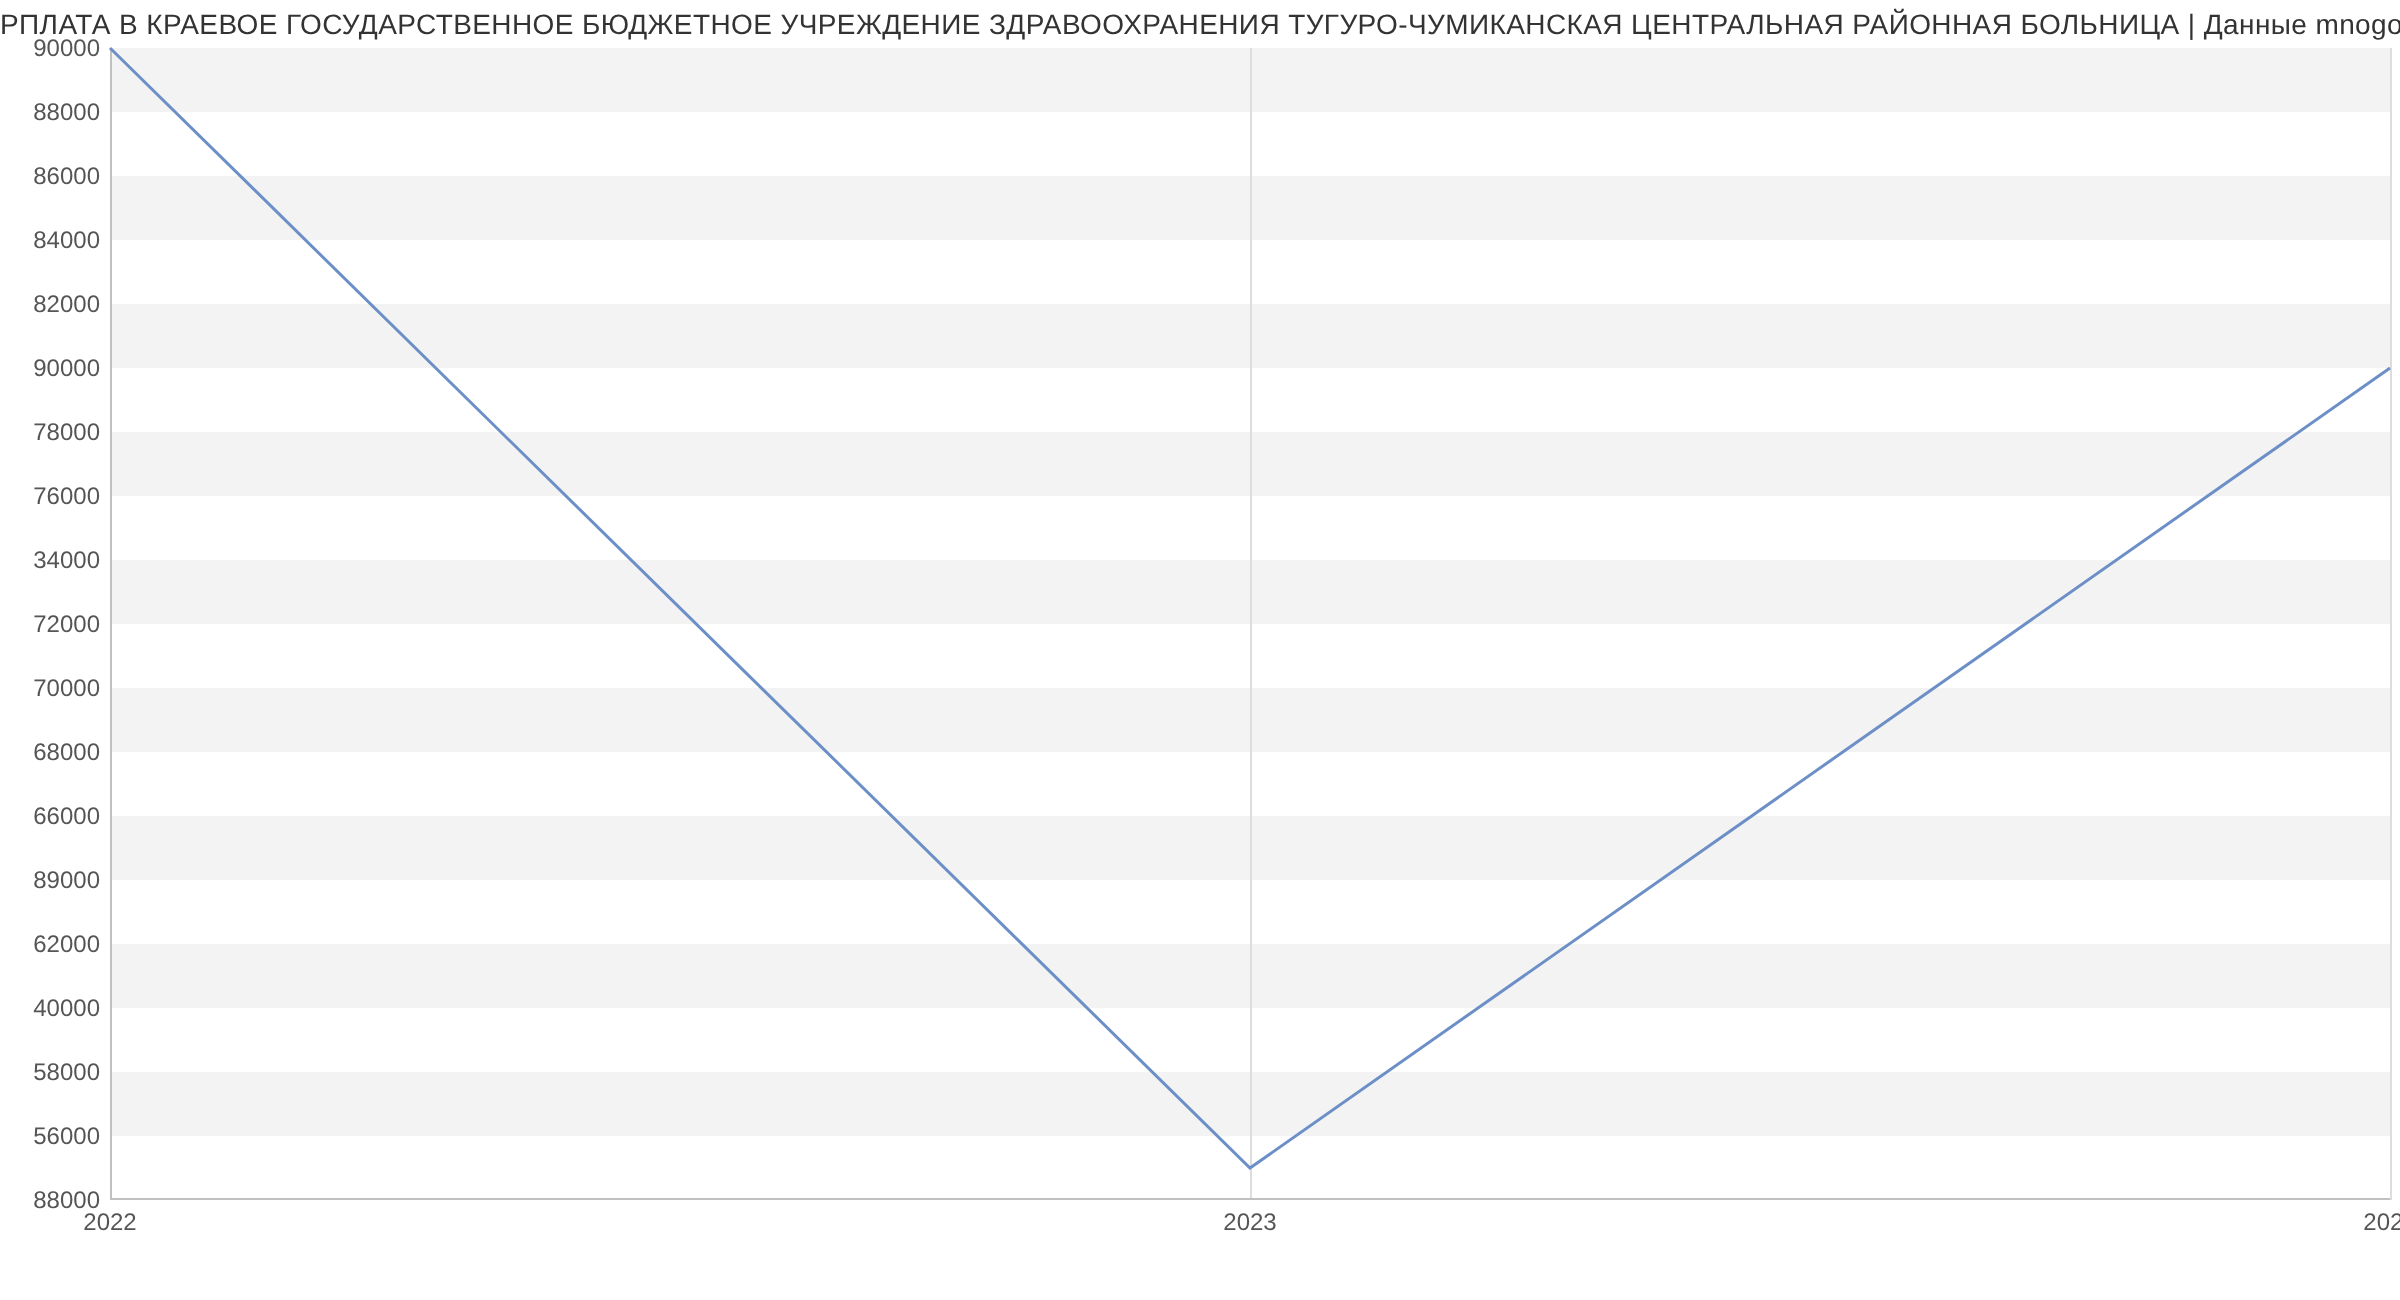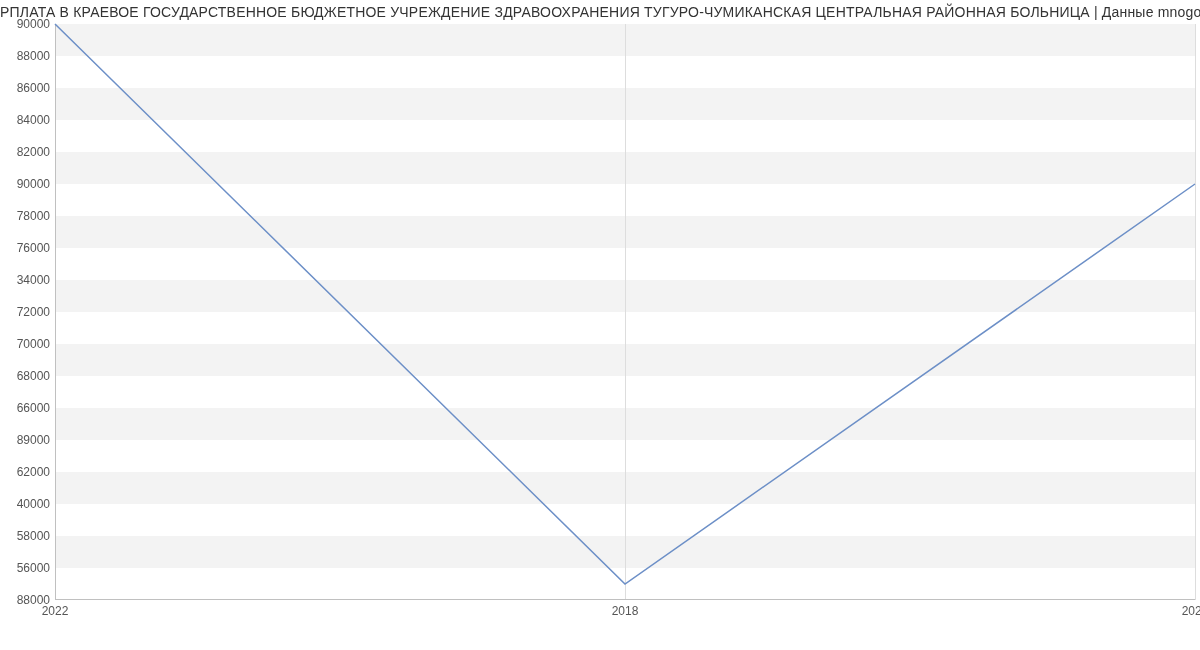--- a/index.html
+++ b/index.html
@@ -120,15 +120,15 @@
     <div class="y-tick" style="top: 216px;">78000</div>
     <div class="y-tick" style="top: 184px;">90000</div>
     <div class="y-tick" style="top: 152px;">82000</div>
     <div class="y-tick" style="top: 120px;">84000</div>
     <div class="y-tick" style="top: 88px;">86000</div>
     <div class="y-tick" style="top: 56px;">88000</div>
     <div class="y-tick" style="top: 24px;">90000</div>
   </div>
 <div id="x-ticks">
     <div class="x-tick" style="left: 55px;">2022</div>
-    <div class="x-tick" style="left: 625px;">2018</div>
+    <div class="x-tick" style="left: 625px;">2023</div>
     <div class="x-tick" style="left: 1195px;">2024</div>
   </div>
 
 </body></html>

